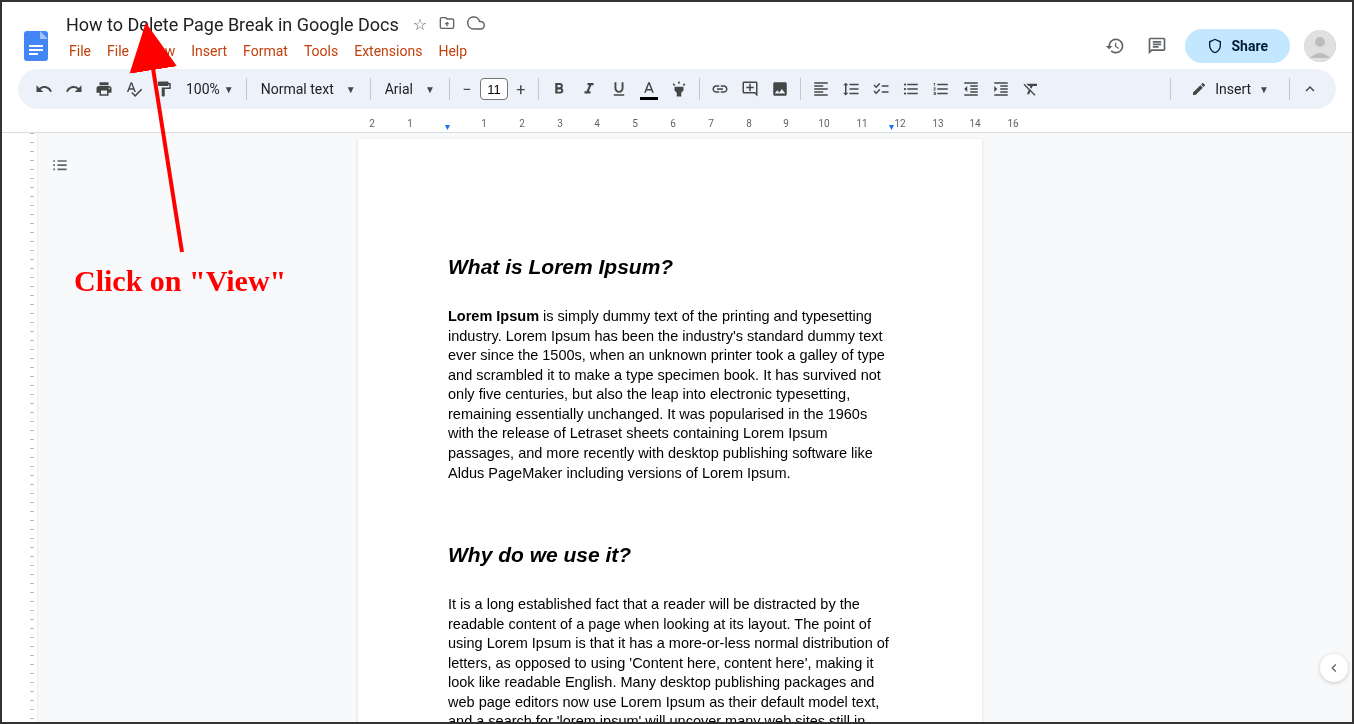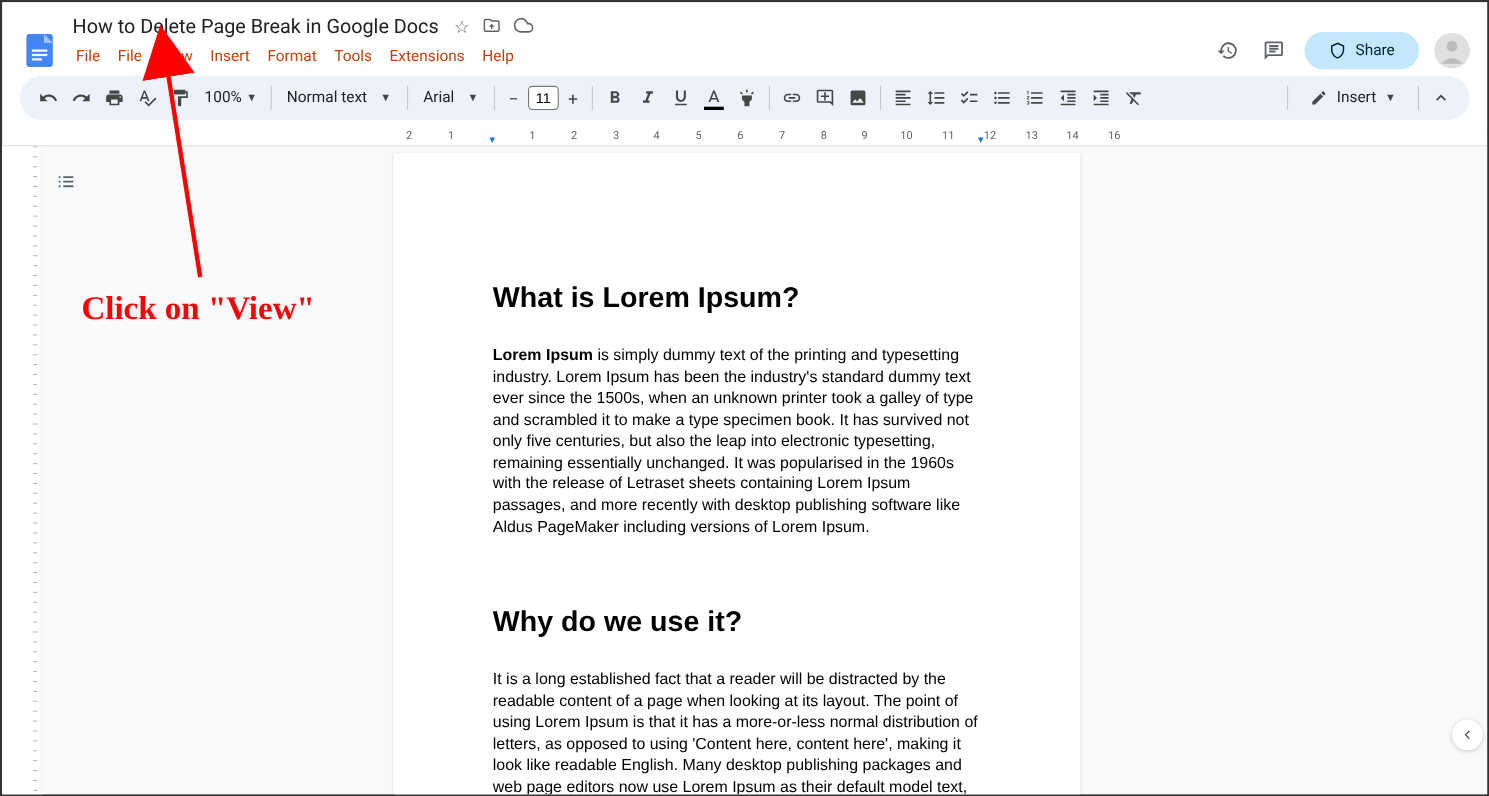--- a/index.html
+++ b/index.html
@@ -18,21 +18,21 @@
 .title-area { flex: 1; }
 .title-row { display: flex; align-items: center; gap: 10px; padding-top:4px; }
 .doc-title { font-size: 18px; color: #202124; padding: 2px 4px; }
 .title-icons { display: flex; gap: 12px; align-items: center; color:#5f6368; }
 .title-icons span { font-size:16px; }
 .menu-bar { display: flex; gap: 2px; margin-top: 2px; }
 .menu-item { font-size: 14px; color: #c2410c; padding: 4px 7px; cursor: pointer; }
 .right-header { display: flex; align-items: center; gap: 14px; padding-top:6px; }
 .icon-btn { width: 28px; height: 28px; display: flex; align-items: center; justify-content: center; color: #5f6368; cursor: pointer; }
 .icon-btn svg { width: 20px; height: 20px; fill: currentColor; }
-.share-btn { background: #c2e7ff; color: #001d35; border-radius: 40px; padding: 9px 22px; display: flex; align-items: center; gap: 8px; font-size: 14px; font-weight: 400; cursor: pointer; }
+.share-btn { background: #c2e7ff; color: #001d35; border-radius: 40px; padding: 9px 22px; display: flex; align-items: center; gap: 8px; font-size: 14px; font-weight: 700; cursor: pointer; }
 .share-btn svg { width:16px; height:16px; fill:#001d35; }
 .avatar { width: 32px; height: 32px; border-radius: 50%; background: linear-gradient(135deg,#ddd,#bbb); overflow:hidden; display:flex; align-items:center; justify-content:center; }
 .avatar svg { width:100%; height:100%; }
 
 .toolbar-wrap { padding: 6px 16px 8px; background: #fff; }
 .toolbar { background: #edf2fa; border-radius: 24px; padding: 4px 12px; display: flex; align-items: center; gap: 2px; height:40px; }
 .tbtn { width: 28px; height: 28px; display:flex; align-items:center; justify-content:center; color:#444746; cursor:pointer; border-radius:4px; }
 .tbtn svg { width:18px; height:18px; fill:currentColor; }
 .tsep { width:1px; height:22px; background:#c7c7c7; margin:0 4px; }
 .zoom { font-size:14px; color:#202124; padding:0 6px; display:flex; align-items:center; gap:4px; cursor:pointer; }
@@ -54,21 +54,21 @@
 .workspace { display:flex; height: calc(100% - 130px); background:#f8f9fa; }
 .ruler-v { width: 36px; background:#fff; border-right:1px solid #eee; position:relative; }
 .ruler-v-ticks { position:absolute; left:24px; top:0; bottom:0; width:12px; }
 .rv-tick { position:absolute; left:4px; width:4px; border-top:1px solid #bbb; }
 
 .outline-btn { position:absolute; left:44px; top:150px; width:28px; height:28px; display:flex; align-items:center; justify-content:center; color:#5f6368; cursor:pointer; border-radius:4px; }
 .outline-btn svg { width:20px; height:20px; fill:currentColor; }
 
 .canvas { flex:1; overflow:hidden; position:relative; padding-top:6px; }
 .page { width:624px; min-height:800px; background:#fff; margin-left:320px; box-shadow:0 1px 3px rgba(0,0,0,0.15); padding:116px 90px 40px 90px; font-family:Arial, sans-serif; color:#000; position:relative; }
-.page h2 { font-size:26px; font-weight:bold; margin-bottom:28px; }
+.page h2 { font-size:21px; font-weight:bold; margin-bottom:28px;font-style:italic; }
 .page p { font-size:14.5px; line-height:1.35; }
 .page .bold { font-weight:bold; }
 .sec2 { margin-top:60px; }
 .linky { color:#000; text-decoration:underline; text-decoration-color:#1a73e8; }
 
 .annotation { position:absolute; pointer-events:none; z-index:100; }
 .ann-text { font-family: "Comic Sans MS", cursive; font-size:30px; color:#ff0000; font-weight:bold; }
 
 .side-chevron { position:absolute; right:4px; bottom:40px; width:28px; height:28px; border-radius:50%; background:#fff; box-shadow:0 1px 4px rgba(0,0,0,0.2); display:flex; align-items:center; justify-content:center; color:#5f6368; }
 </style>

